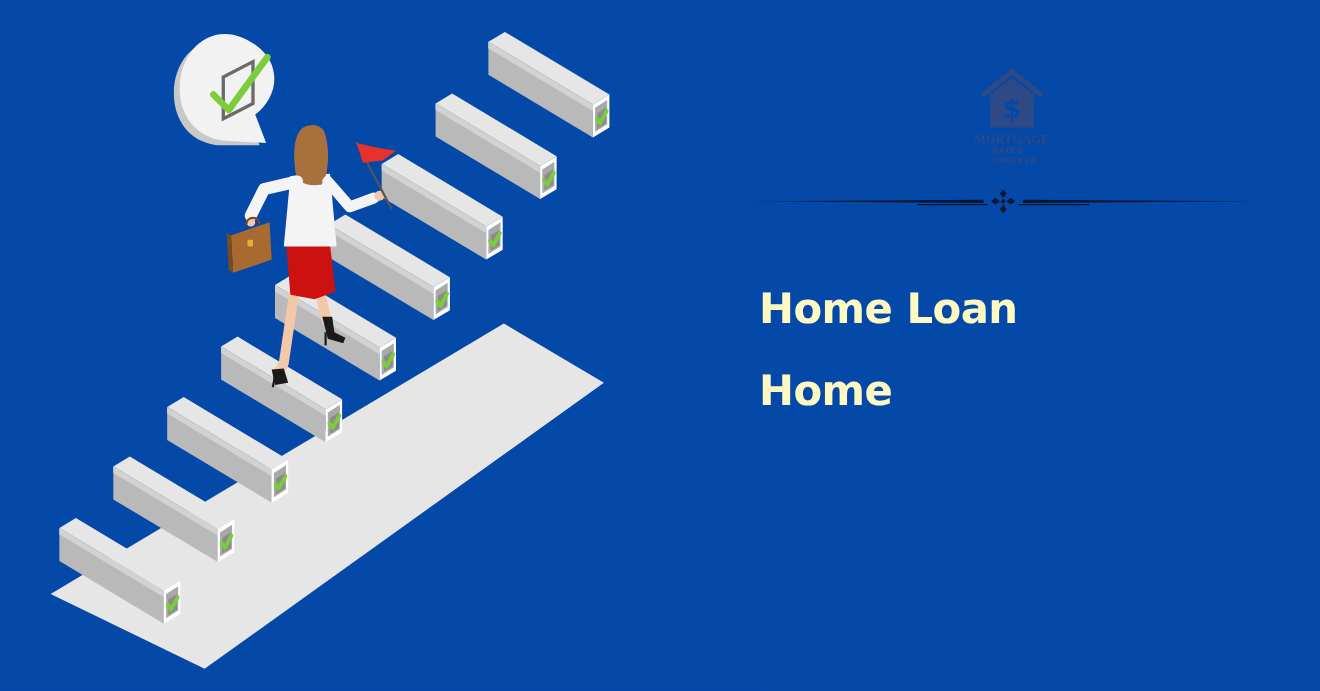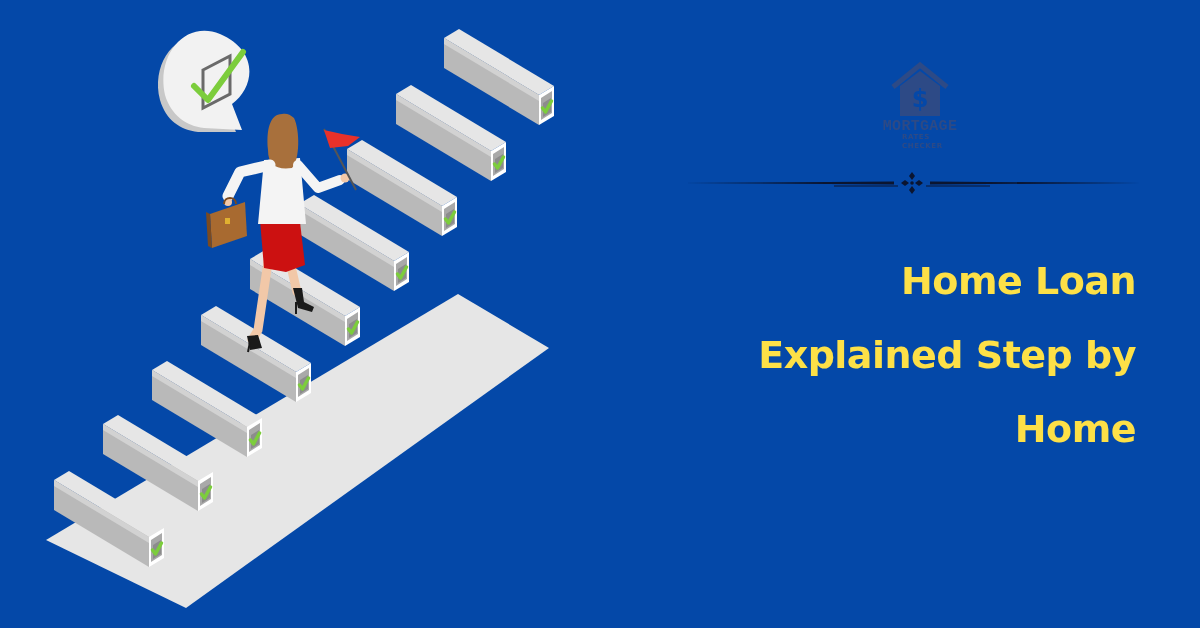--- a/index.html
+++ b/index.html
@@ -1,23 +1,23 @@
 <!DOCTYPE html>
 <html><head>
 <meta charset="utf-8">
 <style>
   html,body{margin:0;padding:0;}
   body{width:1200px;height:628px;overflow:hidden;background:#0448a8;position:relative;font-family:"DejaVu Sans","Liberation Sans",sans-serif;}
   #art{position:absolute;left:0;top:0;width:640px;height:628px;}
   .logo{position:absolute;left:872px;top:62px;width:96px;height:92px;display:flex;flex-direction:column;align-items:center;}
   .logo svg{display:block;}
-  .logo-title{font-family:Liberation Mono, monospace;font-weight:bold;font-size:15px;letter-spacing:0.3px;color:#2d4a86;line-height:12px;margin-top:1px;}
+  .logo-title{font-family:Liberation Serif, serif;font-weight:bold;font-size:11px;letter-spacing:0.3px;color:#2d4a86;line-height:12px;margin-top:1px;}
   .logo-sub{font-family:"DejaVu Sans",sans-serif;font-weight:bold;font-size:7px;letter-spacing:0.6px;color:#2d4a86;line-height:9px;margin-left:30px;}
   .divider{position:absolute;left:684px;top:170px;width:456px;height:26px;}
-  .headline{position:absolute;left:690px;top:244px;width:446px;text-align:right;color:#fde047;font-family:"DejaVu Sans",sans-serif;font-weight:bold;font-size:38px;line-height:74px;letter-spacing:-0.5px;}
+  .headline{position:absolute;left:690px;top:244px;width:446px;text-align:left;color:#fef9c3;font-family:"DejaVu Sans",sans-serif;font-weight:bold;font-size:38px;line-height:74px;letter-spacing:-0.5px;}
   .headline span{display:block;white-space:nowrap;}
 </style>
 </head>
 <body>
 
 <svg id="art" viewBox="0 0 640 628" xmlns="http://www.w3.org/2000/svg">
   <defs>
 
     <g id="beam">
 
@@ -112,15 +112,14 @@
     <polygon points="0,-11 3,-7 0,-3 -3,-7" fill="#0b1530"></polygon>
     <polygon points="0,11 3,7 0,3 -3,7" fill="#0b1530"></polygon>
     <polygon points="-11,0 -7,-3 -3,0 -7,3" fill="#0b1530"></polygon>
     <polygon points="11,0 7,-3 3,0 7,3" fill="#0b1530"></polygon>
     <circle cx="0" cy="0" r="1.8" fill="#0b1530"></circle>
   </g>
 </svg>
 
 <div class="headline">
   <span>Home Loan</span>
-  <span>Explained Step by</span>
   <span>Home</span>
 </div>
 
 </body></html>

